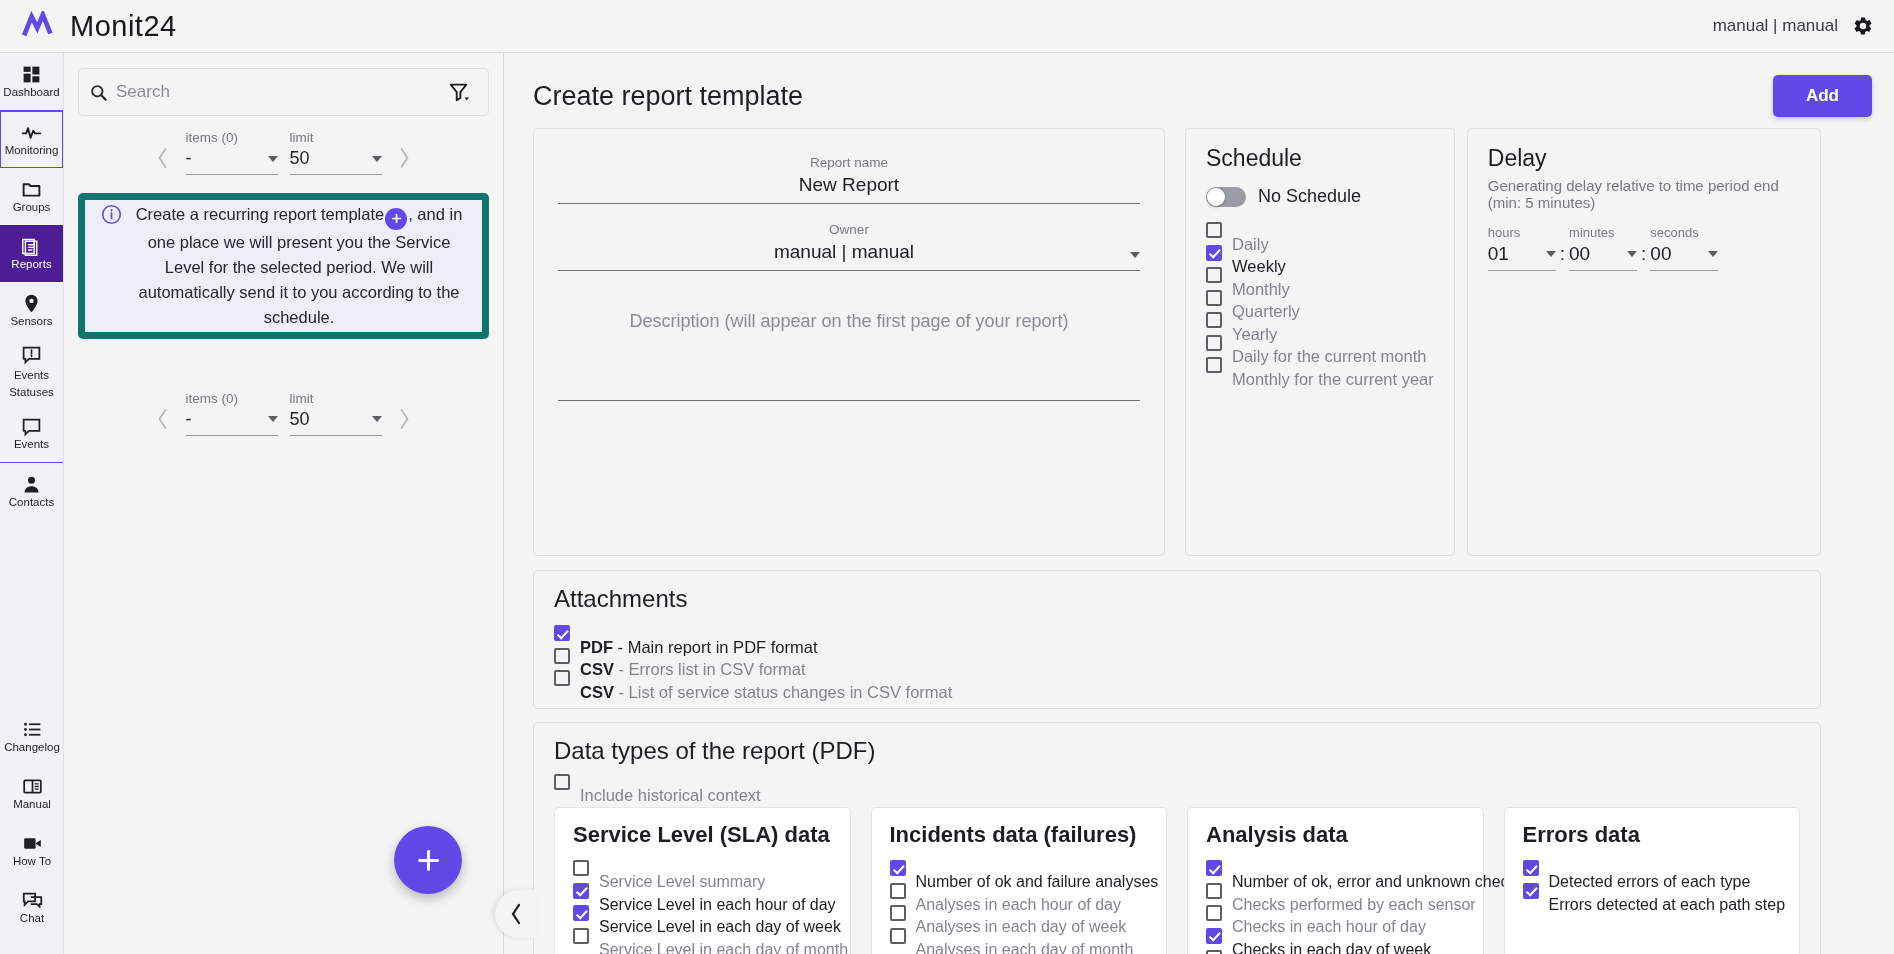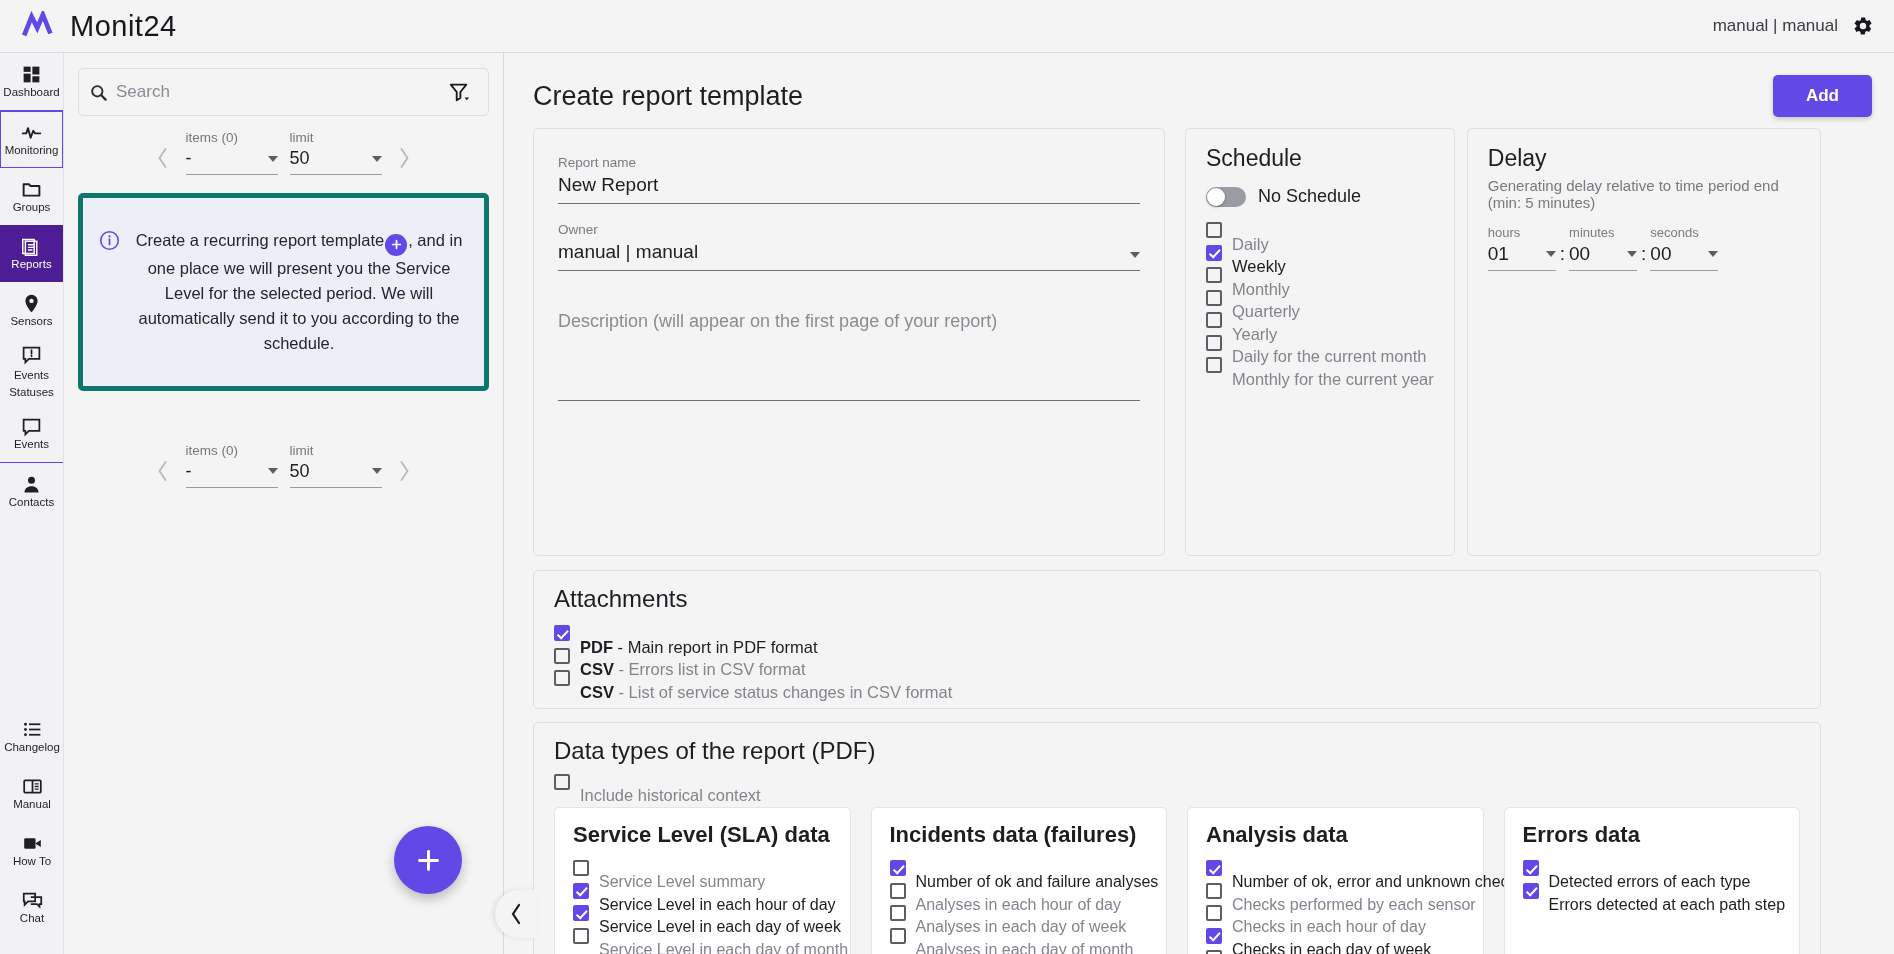--- a/index.html
+++ b/index.html
@@ -82,22 +82,22 @@
   .sel-field .sel-lbl { font-size: 13.5px; color: #76787f; margin-bottom: 3px; }
   .sel-field .sel-row {
     display: flex; align-items: center; justify-content: space-between;
     border-bottom: 1px solid #9a9ca3; padding-bottom: 5px; cursor: pointer;
   }
   .sel-field .sel-val { font-size: 18px; color: #1f2023; }
   .caret { width: 0; height: 0; border-left: 5px solid transparent; border-right: 5px solid transparent; border-top: 6px solid #5d5f66; }
 
   .infobox {
     margin: 18px 14px 0 14px;
-    background: #eceff8; border: 5px solid #0f766e; border-radius: 5px;
-    padding: 30px 16px; display: flex; gap: 10px;
+    background: #eceff8; border: 7px solid #0f766e; border-radius: 5px;
+    padding: 2px 16px; display: flex; gap: 10px;
   }
   .infobox .info-icon { width: 21px; height: 21px; flex: none; margin-top: 2px; }
   .infobox .info-text {
     font-size: 16.5px; line-height: 25px; color: #24262b; text-align: center; flex: 1;
   }
   .plus-chip {
     display: inline-flex; align-items: center; justify-content: center;
     width: 22px; height: 22px; border-radius: 50%; background: #6248e6;
     color: #fff; vertical-align: -5px; margin: 0 1px;
   }
@@ -130,21 +130,21 @@
   .main-head { display: flex; align-items: center; height: 46px; }
   .page-title { font-size: 27px; font-weight: 400; color: #1d1e22; }
   .add-btn {
     margin-left: auto; background: #6248e6; color: #fff; border: 0; cursor: pointer;
     font-family: "Liberation Sans", sans-serif;
     font-size: 17px; font-weight: 600; padding: 11px 33px; border-radius: 5px;
     box-shadow: 0 2px 5px rgba(0,0,0,.2);
   }
 
   .cols { display: flex; gap: 20px; margin-top: 9px; }
-  .panel { border: 1px solid #dfdfe4; border-radius: 5px; background: #f4f4f5; }
+  .panel { border: 1px solid #dfdfe4; border-radius: 5px; background: #f4f4f5; text-align: center; }
   .panel-left { width: 632px; height: 428px; padding: 18px 24px; }
   .panel-right { width: 636px; display: flex; flex-direction: row; gap: 12px; }
 
   .field { margin-top: 8px; }
   .field .f-lbl { font-size: 13.5px; color: #7a7c83; margin-bottom: 4px; }
   .field .f-row { display: flex; align-items: flex-end; border-bottom: 1px solid #6e7077; padding-bottom: 7px; }
   .field .f-val { font-size: 19px; color: #1d1e22; flex: 1; }
   .field.select .caret { margin-bottom: 5px; }
   .desc-area {
     margin-top: 40px; border-bottom: 1px solid #6e7077; min-height: 90px;

